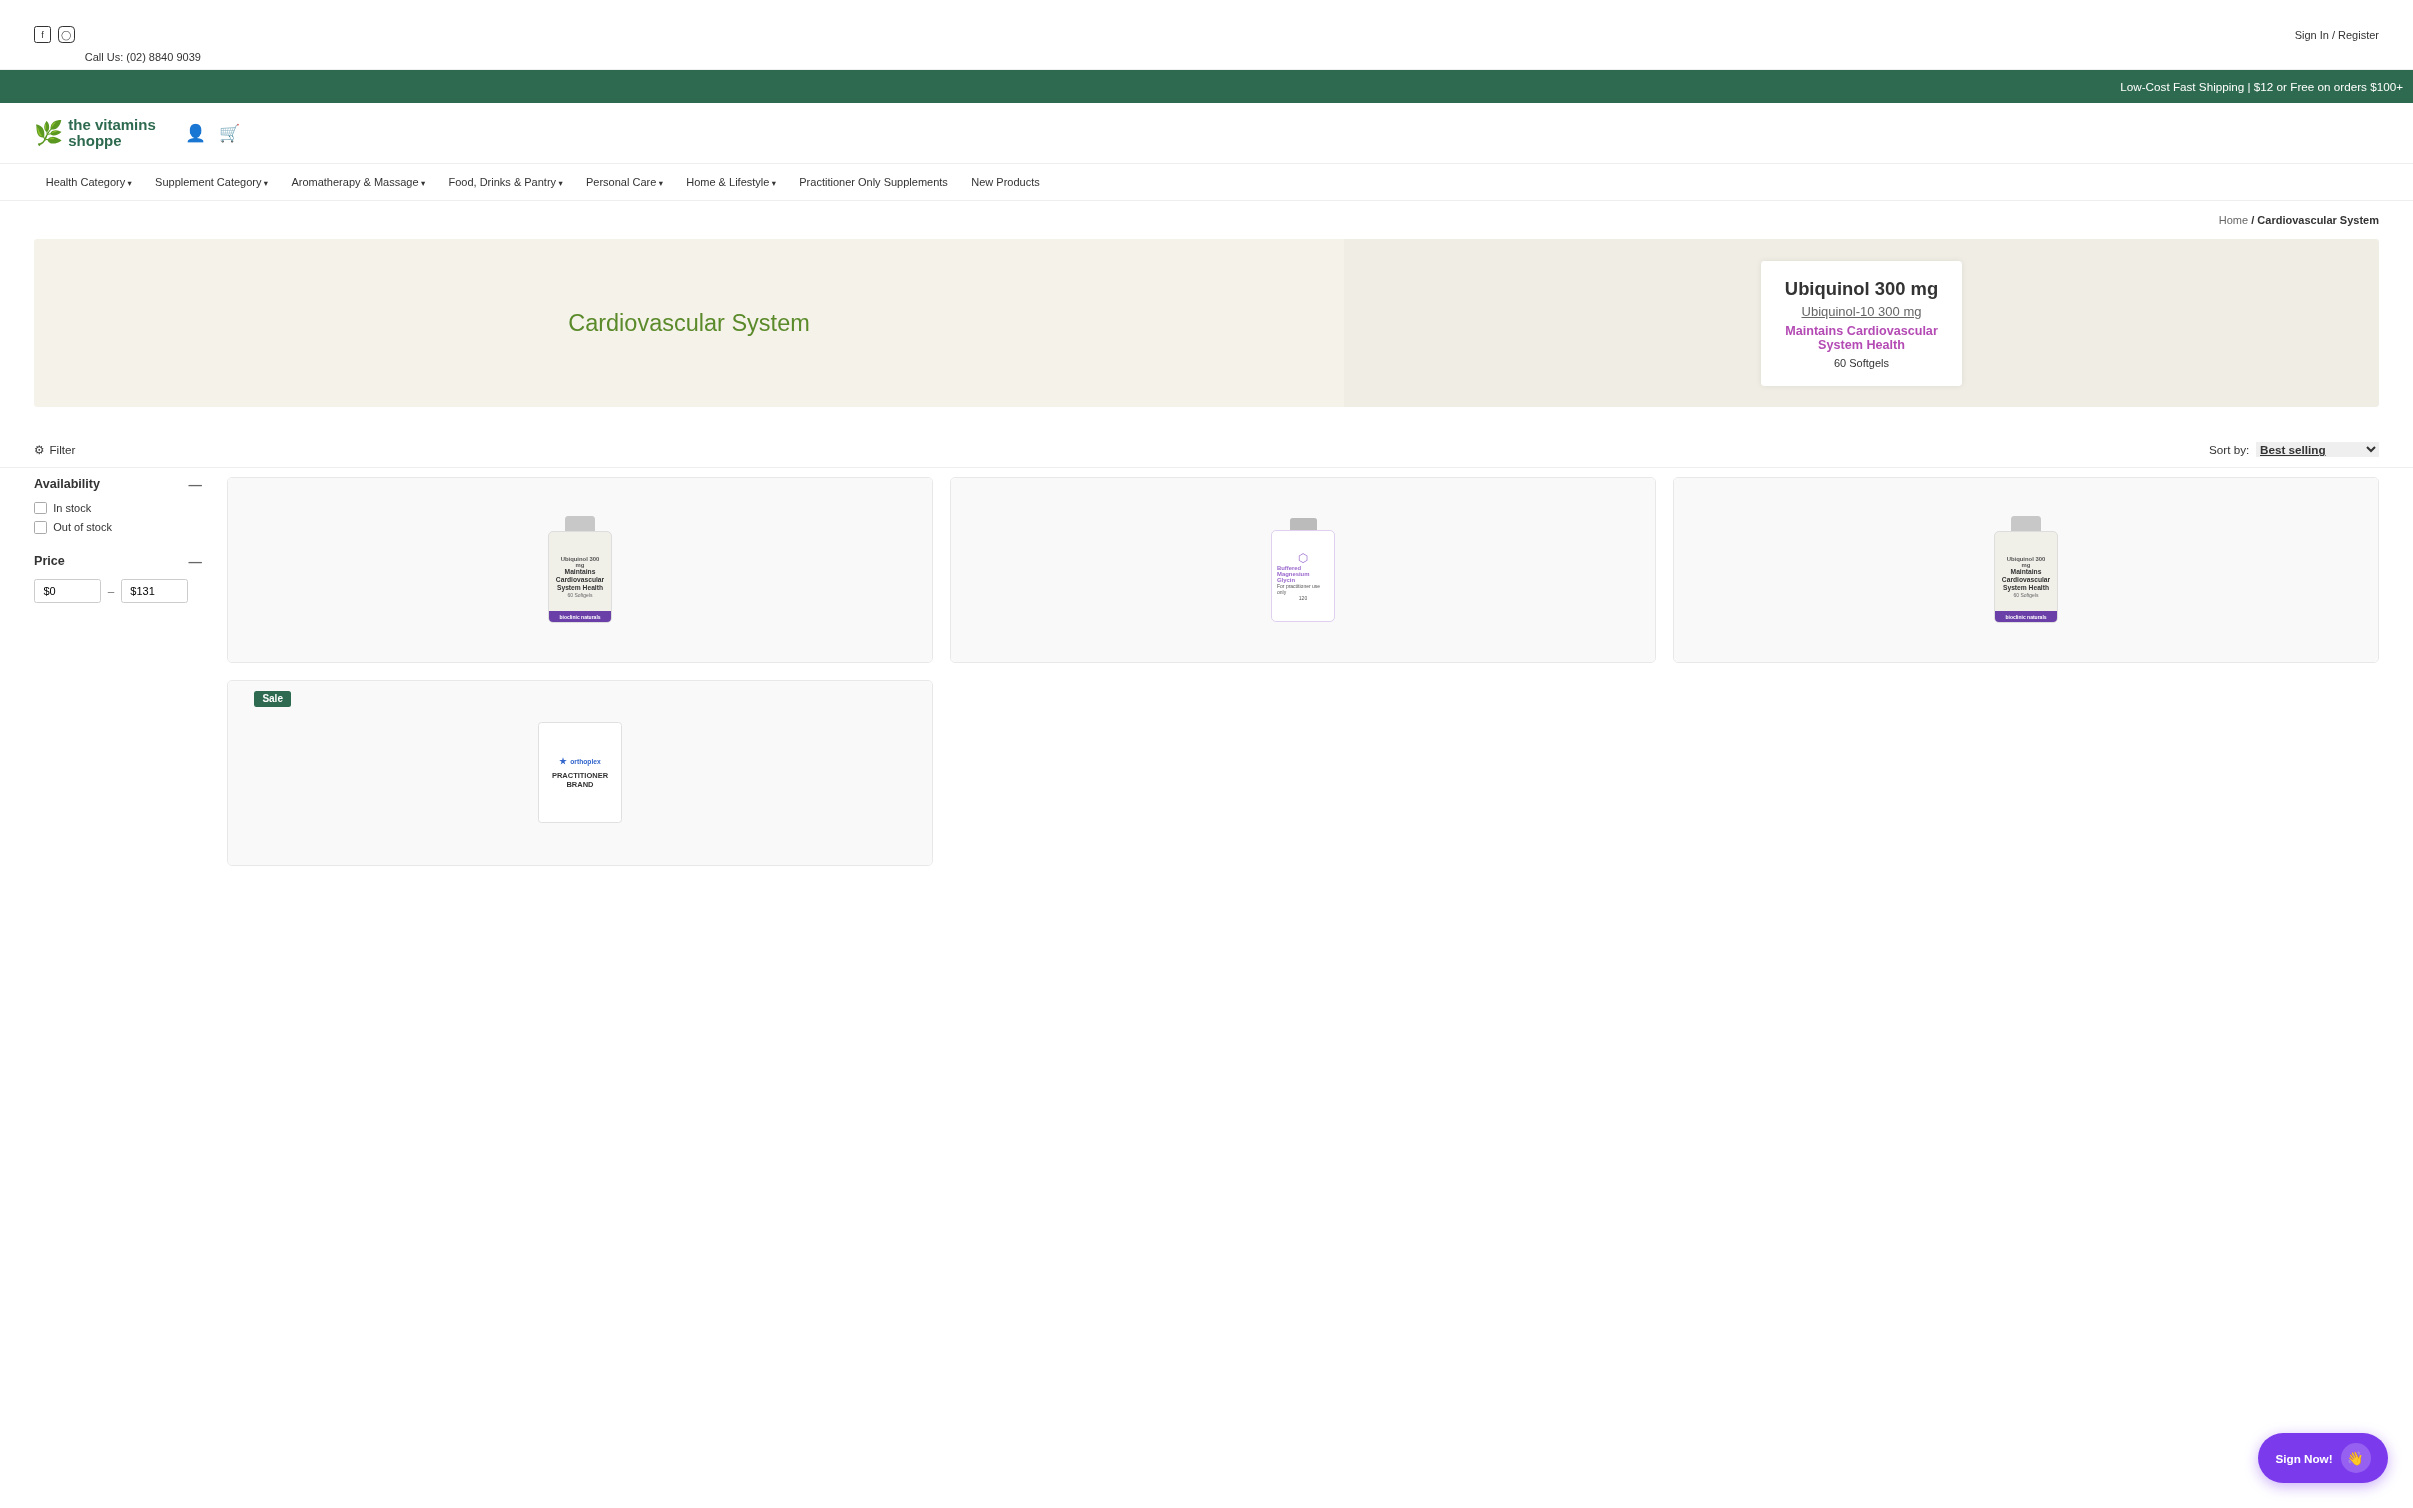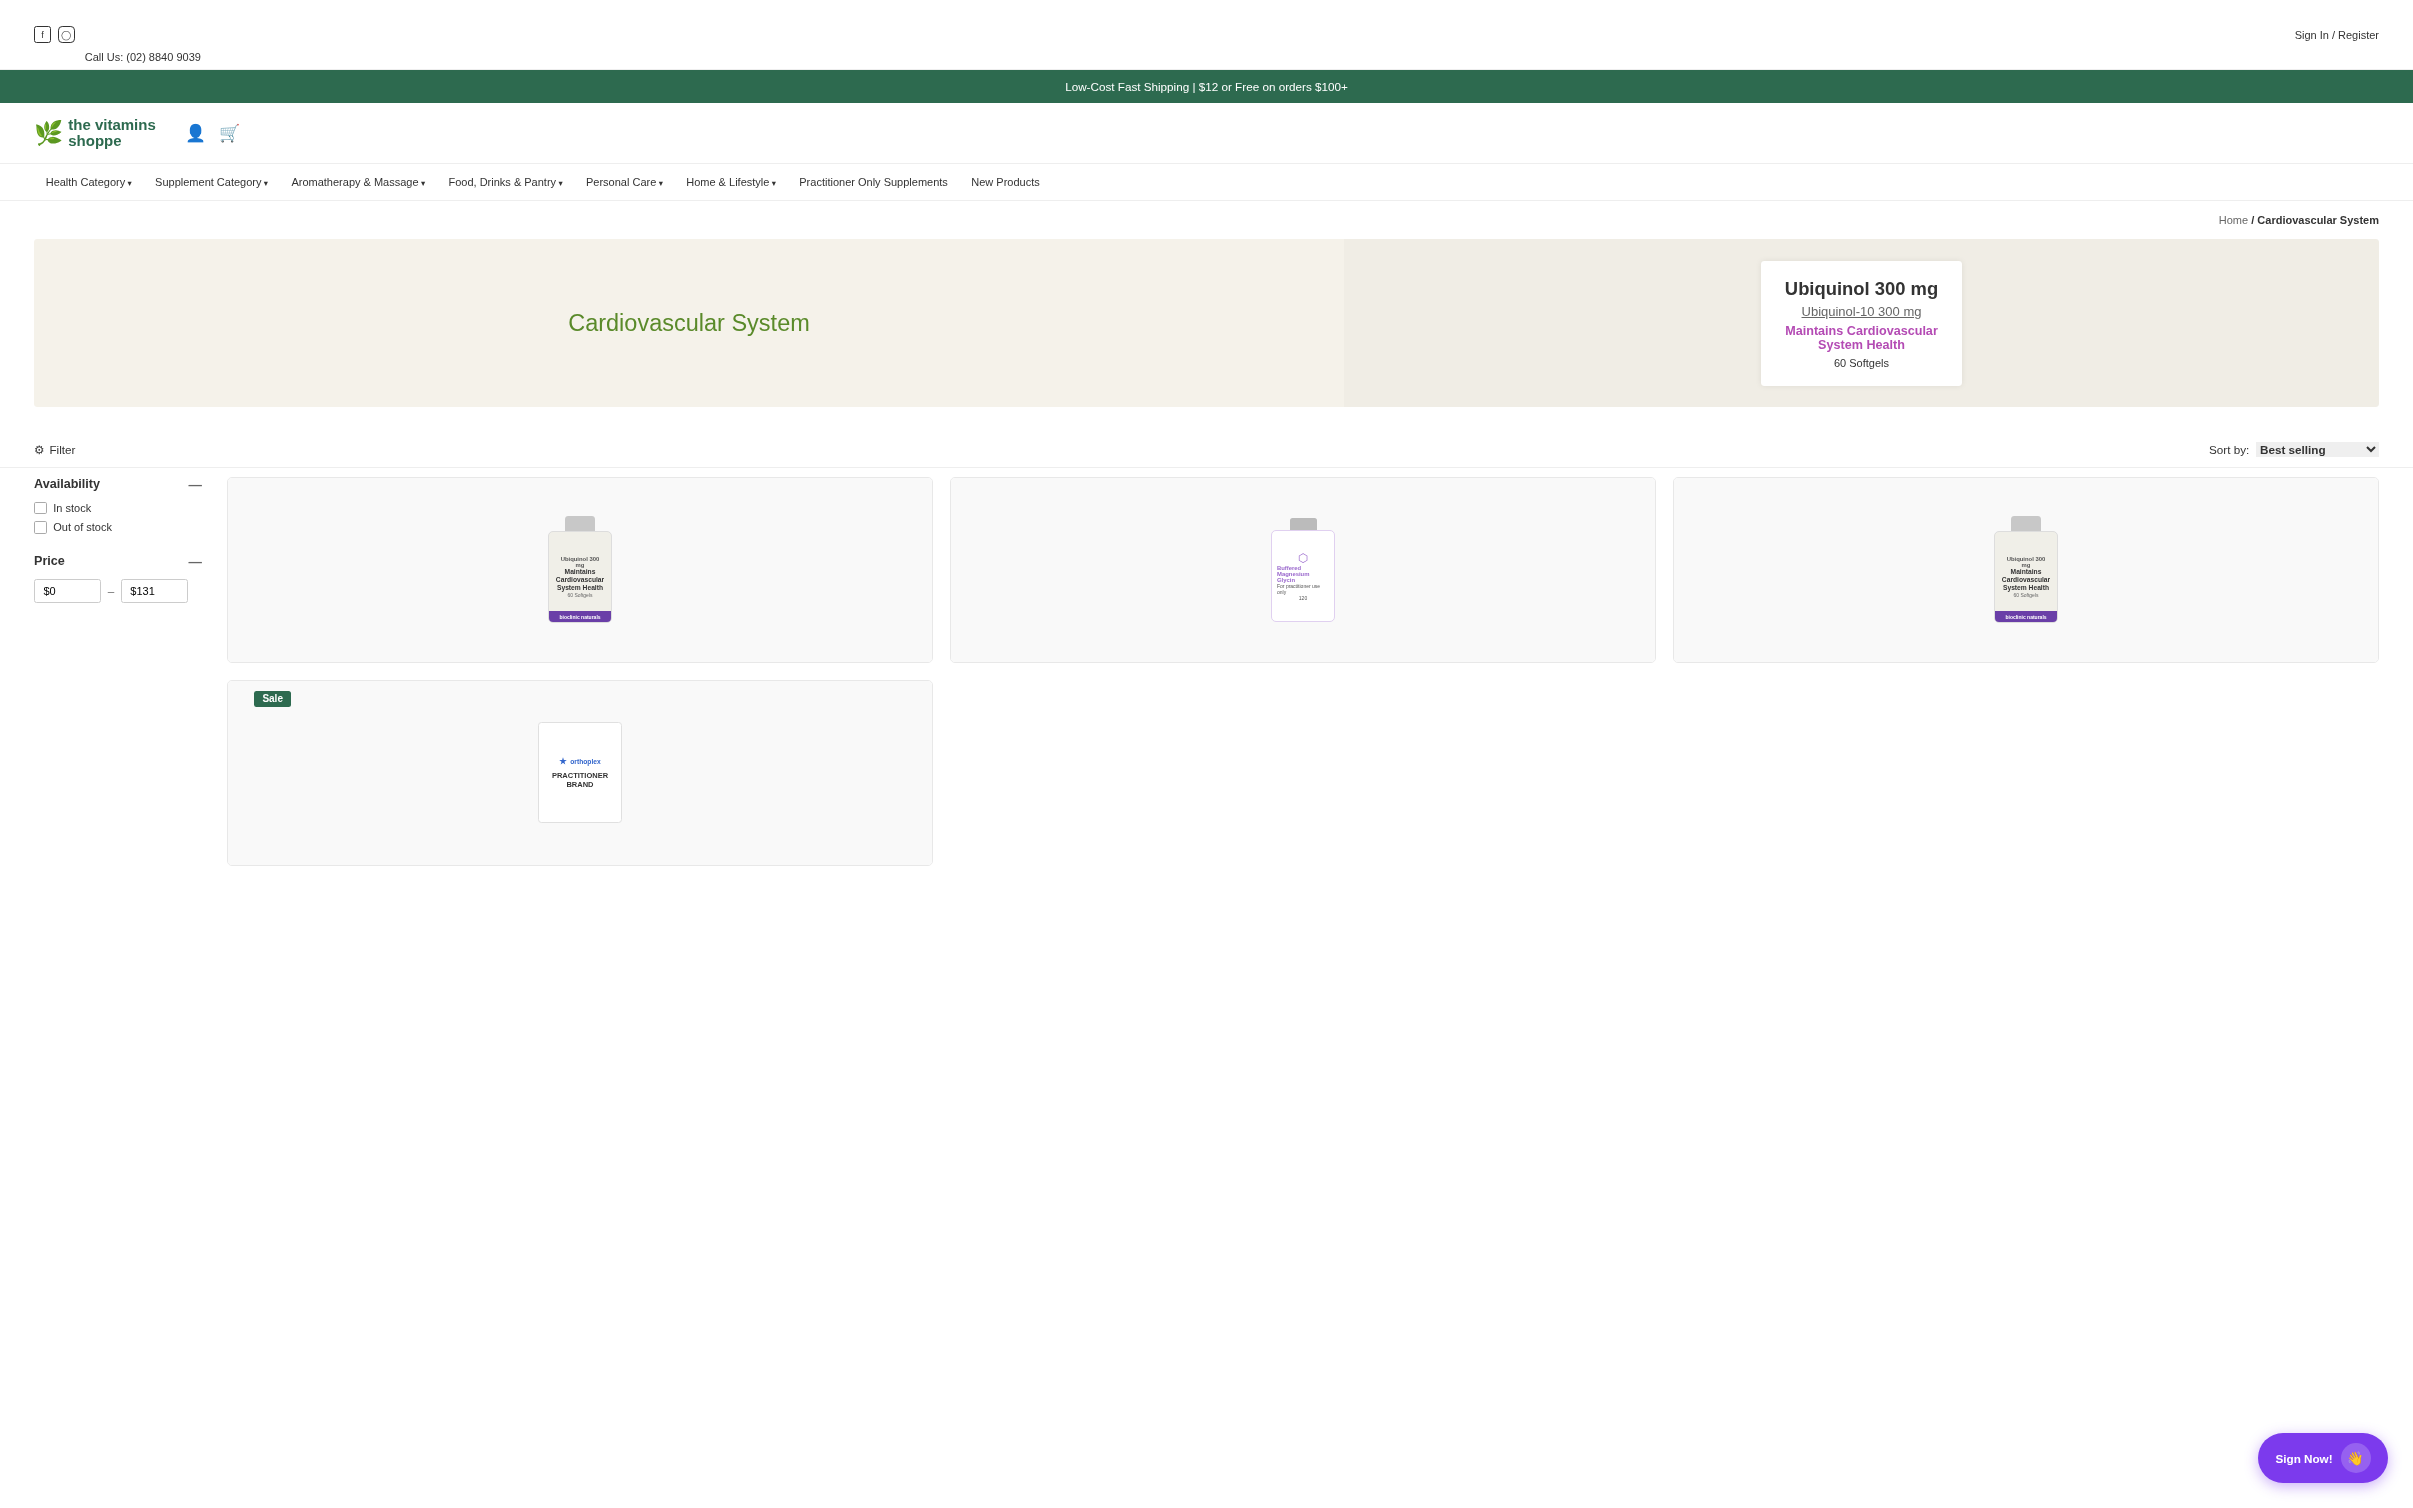--- a/index.html
+++ b/index.html
@@ -16,21 +16,21 @@
     .top-bar-left { display: flex; align-items: center; gap: 10px; }
     .top-bar-social { display: flex; gap: 6.7px; }
     .social-icon { width: 17px; height: 17px; display: inline-flex; align-items: center; justify-content: center; border: 1.3px solid #333; border-radius: 2.5px; font-size: 9.2px; }
     .social-icon.instagram { border-radius: 4.2px; }
     .call-text { font-size: 11px; color: #333; margin-top: 44px; }
 
     
     .promo-banner {
       background: #2d6a4f;
       color: #fff;
-      text-align: center;
+      text-align: right;
       padding: 10px;
       font-size: 11.7px;
     }
 
     
     .header {
       display: flex;
       align-items: center;
       padding: 13.4px 34px;
       gap: 17px;
@@ -171,20 +171,21 @@
       color: #333;
     }
     .sort-area { display: flex; align-items: center; gap: 6.7px; font-size: 11.7px; }
     .sort-select {
       border: none;
       font-size: 11.7px;
       font-weight: 600;
       outline: none;
       cursor: pointer;
       color: #333;
+      text-decoration: underline;
     }
 
     
     .main-content {
       display: flex;
       padding: 0 34px 34px;
       gap: 25px;
     }
 
     

